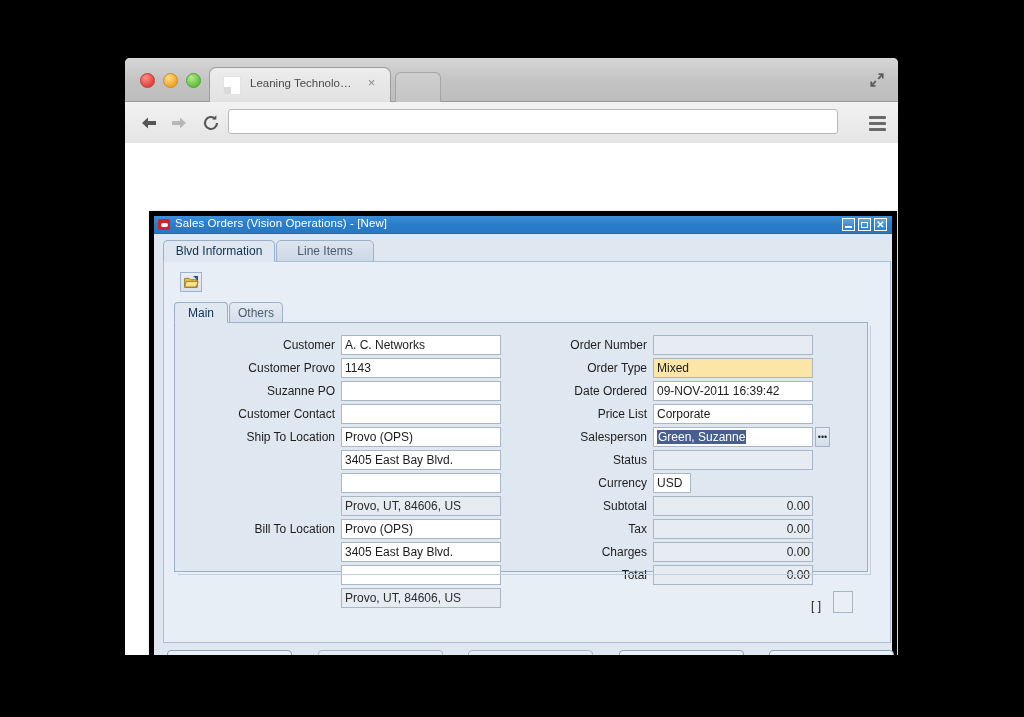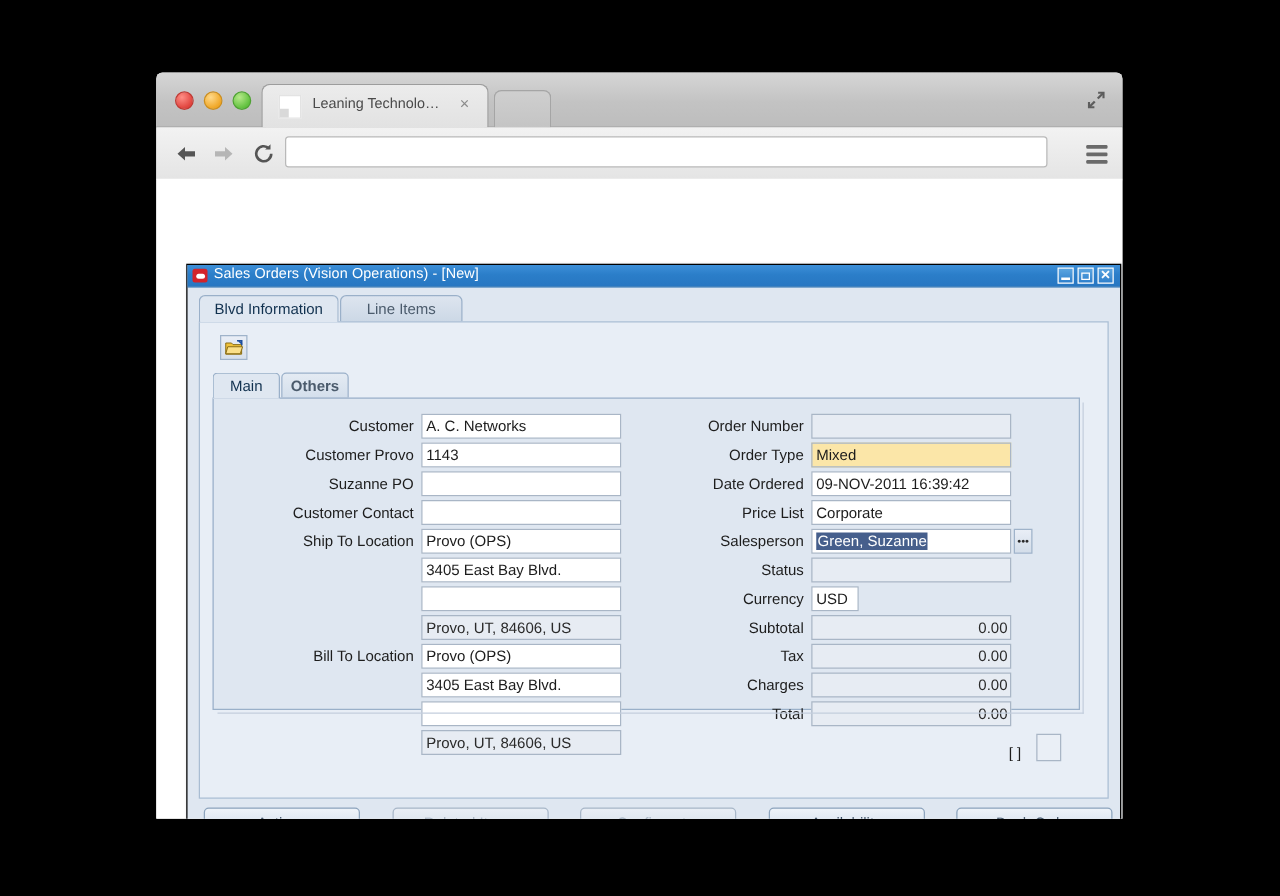--- a/index.html
+++ b/index.html
@@ -85,21 +85,21 @@
   #btn-menu i{display:block;width:17px;height:3px;background:#6a6a6a;border-radius:1px;}
 
   #page-viewport{
     position:absolute;left:0;top:85px;right:0;bottom:0;background:#ffffff;
   }
 
   
   #forms-window{
     position:absolute;left:24px;top:68px;width:748px;height:487px;
     background:#dfe7f1;
-    border:1px solid #000000;
+    border:5px solid #000000;
     box-shadow:1px 1px 3px rgba(0,0,0,.25);
     box-sizing:border-box;
   }
   #forms-titlebar{
     position:relative;height:17px;
     background:linear-gradient(to bottom,#3d8fd8 0%,#2b7ec9 45%,#2877c2 100%);
     border-bottom:1px solid #1e6bb0;
   }
   #forms-app-icon{
     position:absolute;left:4px;top:3px;width:12px;height:11px;
@@ -163,21 +163,21 @@
   #inner-tabbar{position:absolute;left:10px;top:40px;height:21px;}
   .itab{
     position:absolute;top:0;height:21px;line-height:20px;
     font-size:12px;text-align:center;box-sizing:border-box;
     border-radius:4px 4px 0 0;
   }
   .itab.sel{left:0;width:54px;background:#dfe7f1;color:#11314f;
     border:1px solid #9ab0c9;border-bottom:1px solid #dfe7f1;z-index:3;}
   .itab.unsel{left:55px;width:54px;
     background:linear-gradient(to bottom,#e4ebf3,#d4dfec);
-    color:#4b5b6c;border:1px solid #9ab0c9;font-weight:bold;}
+    color:#4b5b6c;border:1px solid #9ab0c9;}
 
   #inner-panel{
     position:absolute;left:10px;top:60px;width:694px;height:250px;
     background:#dfe7f1;border:1px solid #9ab0c9;
     box-sizing:border-box;
   }
   #inner-panel:after{
     content:"";position:absolute;left:3px;top:3px;right:-4px;bottom:-4px;
     border-right:1px solid #c3cedd;border-bottom:1px solid #c3cedd;
     pointer-events:none;

